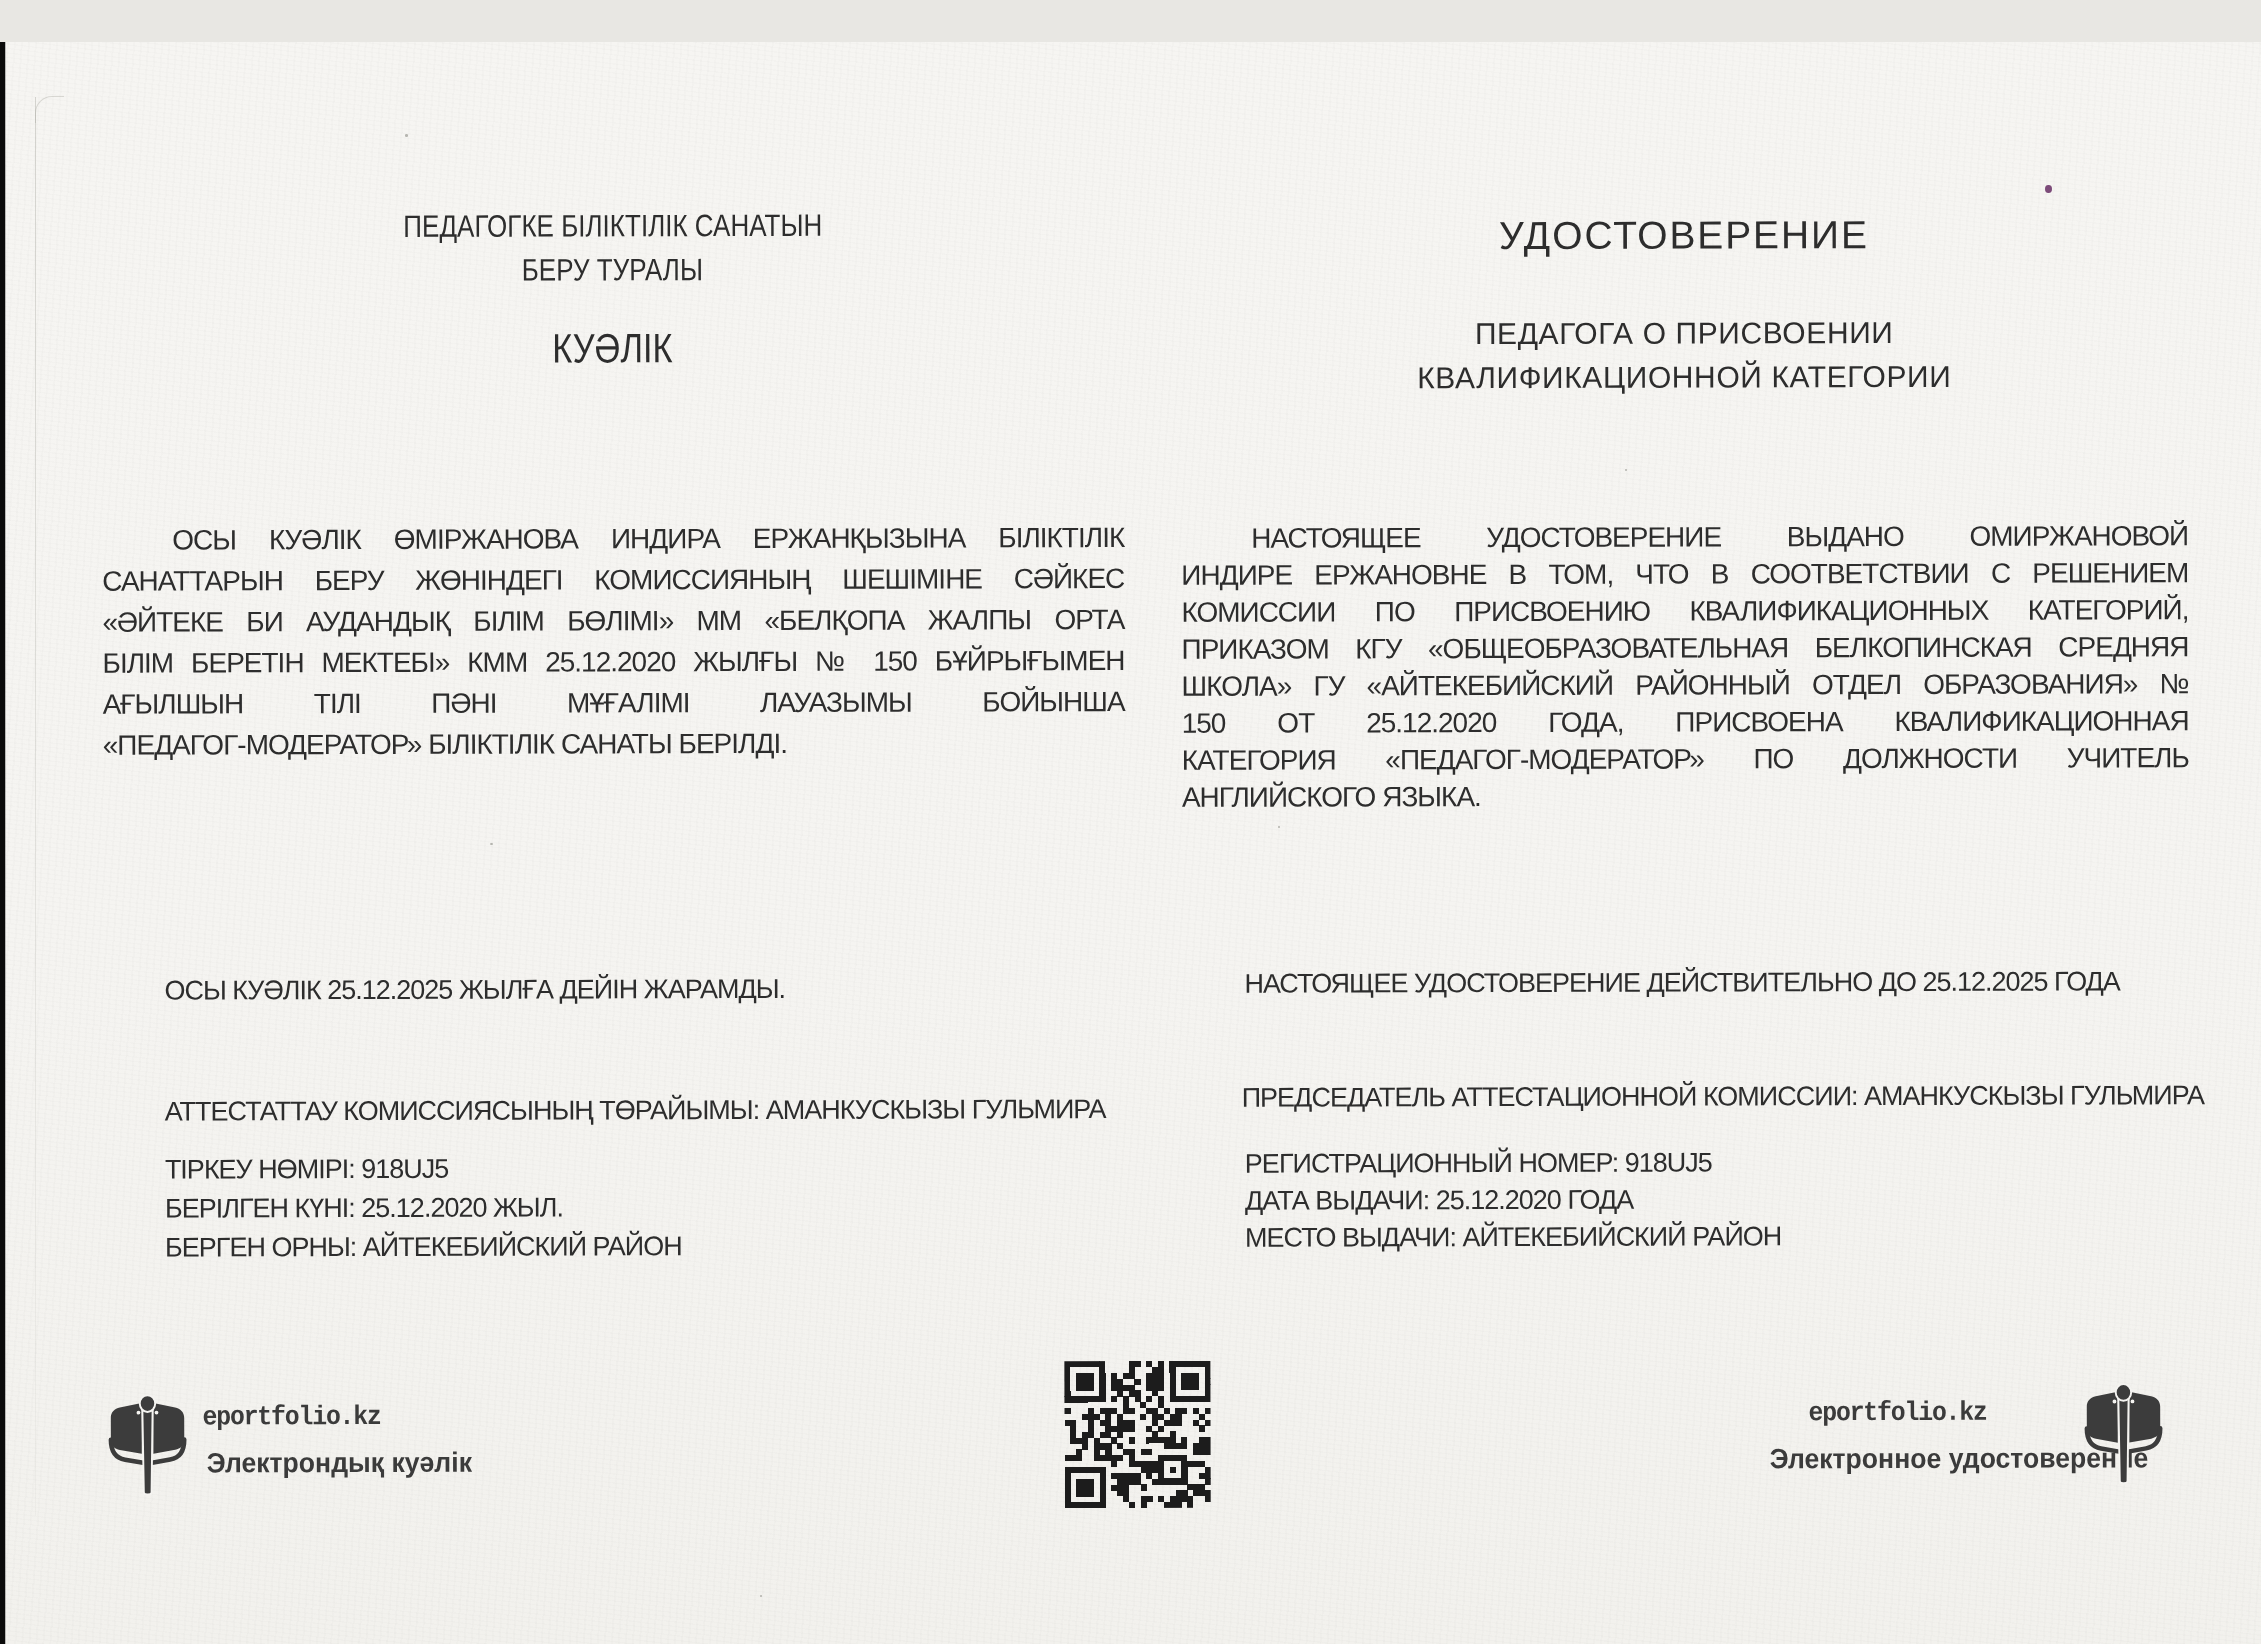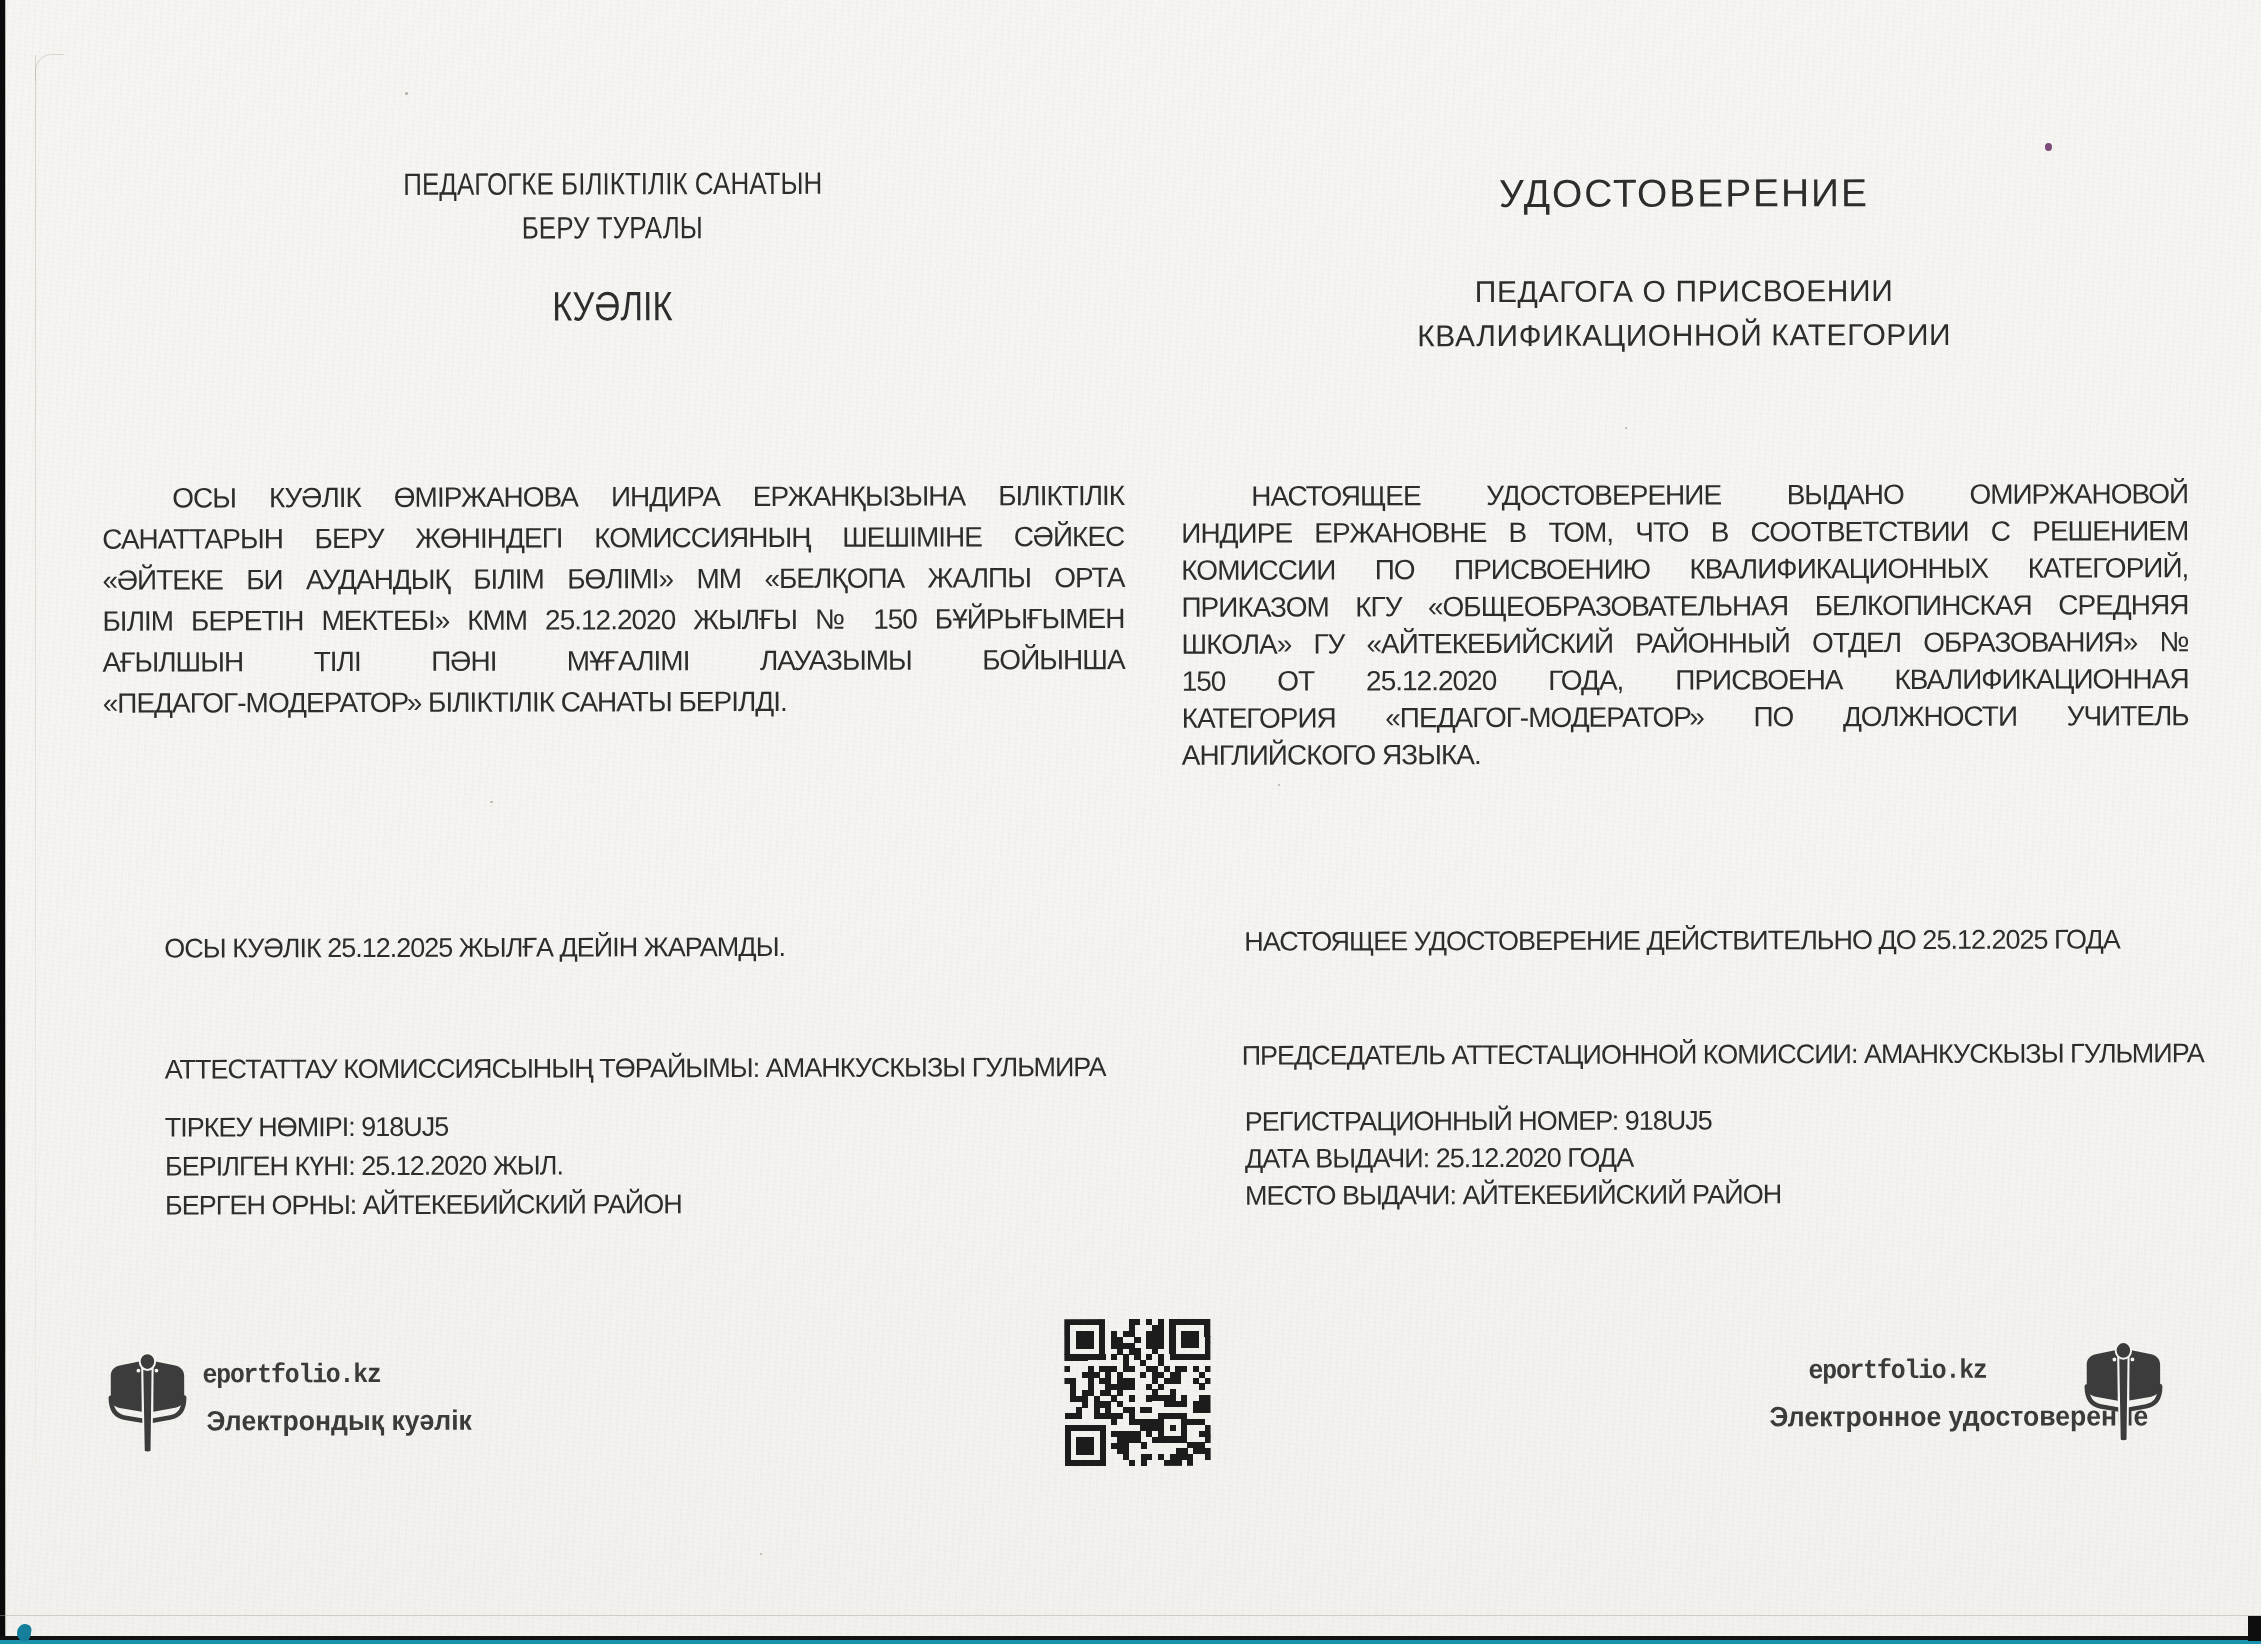--- a/index.html
+++ b/index.html
@@ -4,20 +4,21 @@
 <style>
   html,body{margin:0;padding:0;}
   body{
     width:2261px;height:1644px;position:relative;overflow:hidden;
     background:#e8e7e3;
     font-family:"Liberation Sans","DejaVu Sans",sans-serif;
   }
   .page{
     position:absolute;inset:0;
     background:linear-gradient(180deg,#f6f5f2 0%,#f5f4f1 55%,#f2f1ed 100%);
+    margin-top:42px;
   }
   .grain{
     position:absolute;inset:0;pointer-events:none;
     background:
       repeating-linear-gradient(7deg ,rgba(0,0,0,0.012) 0 1.3px,transparent 1.3px 4.5px),
       repeating-linear-gradient(94deg,rgba(0,0,0,0.010) 0 1.9px,transparent 1.9px 7px);
   }
   .content{position:absolute;inset:0;transform:rotate(-0.15deg);color:#2d2d2d;}
 
   

